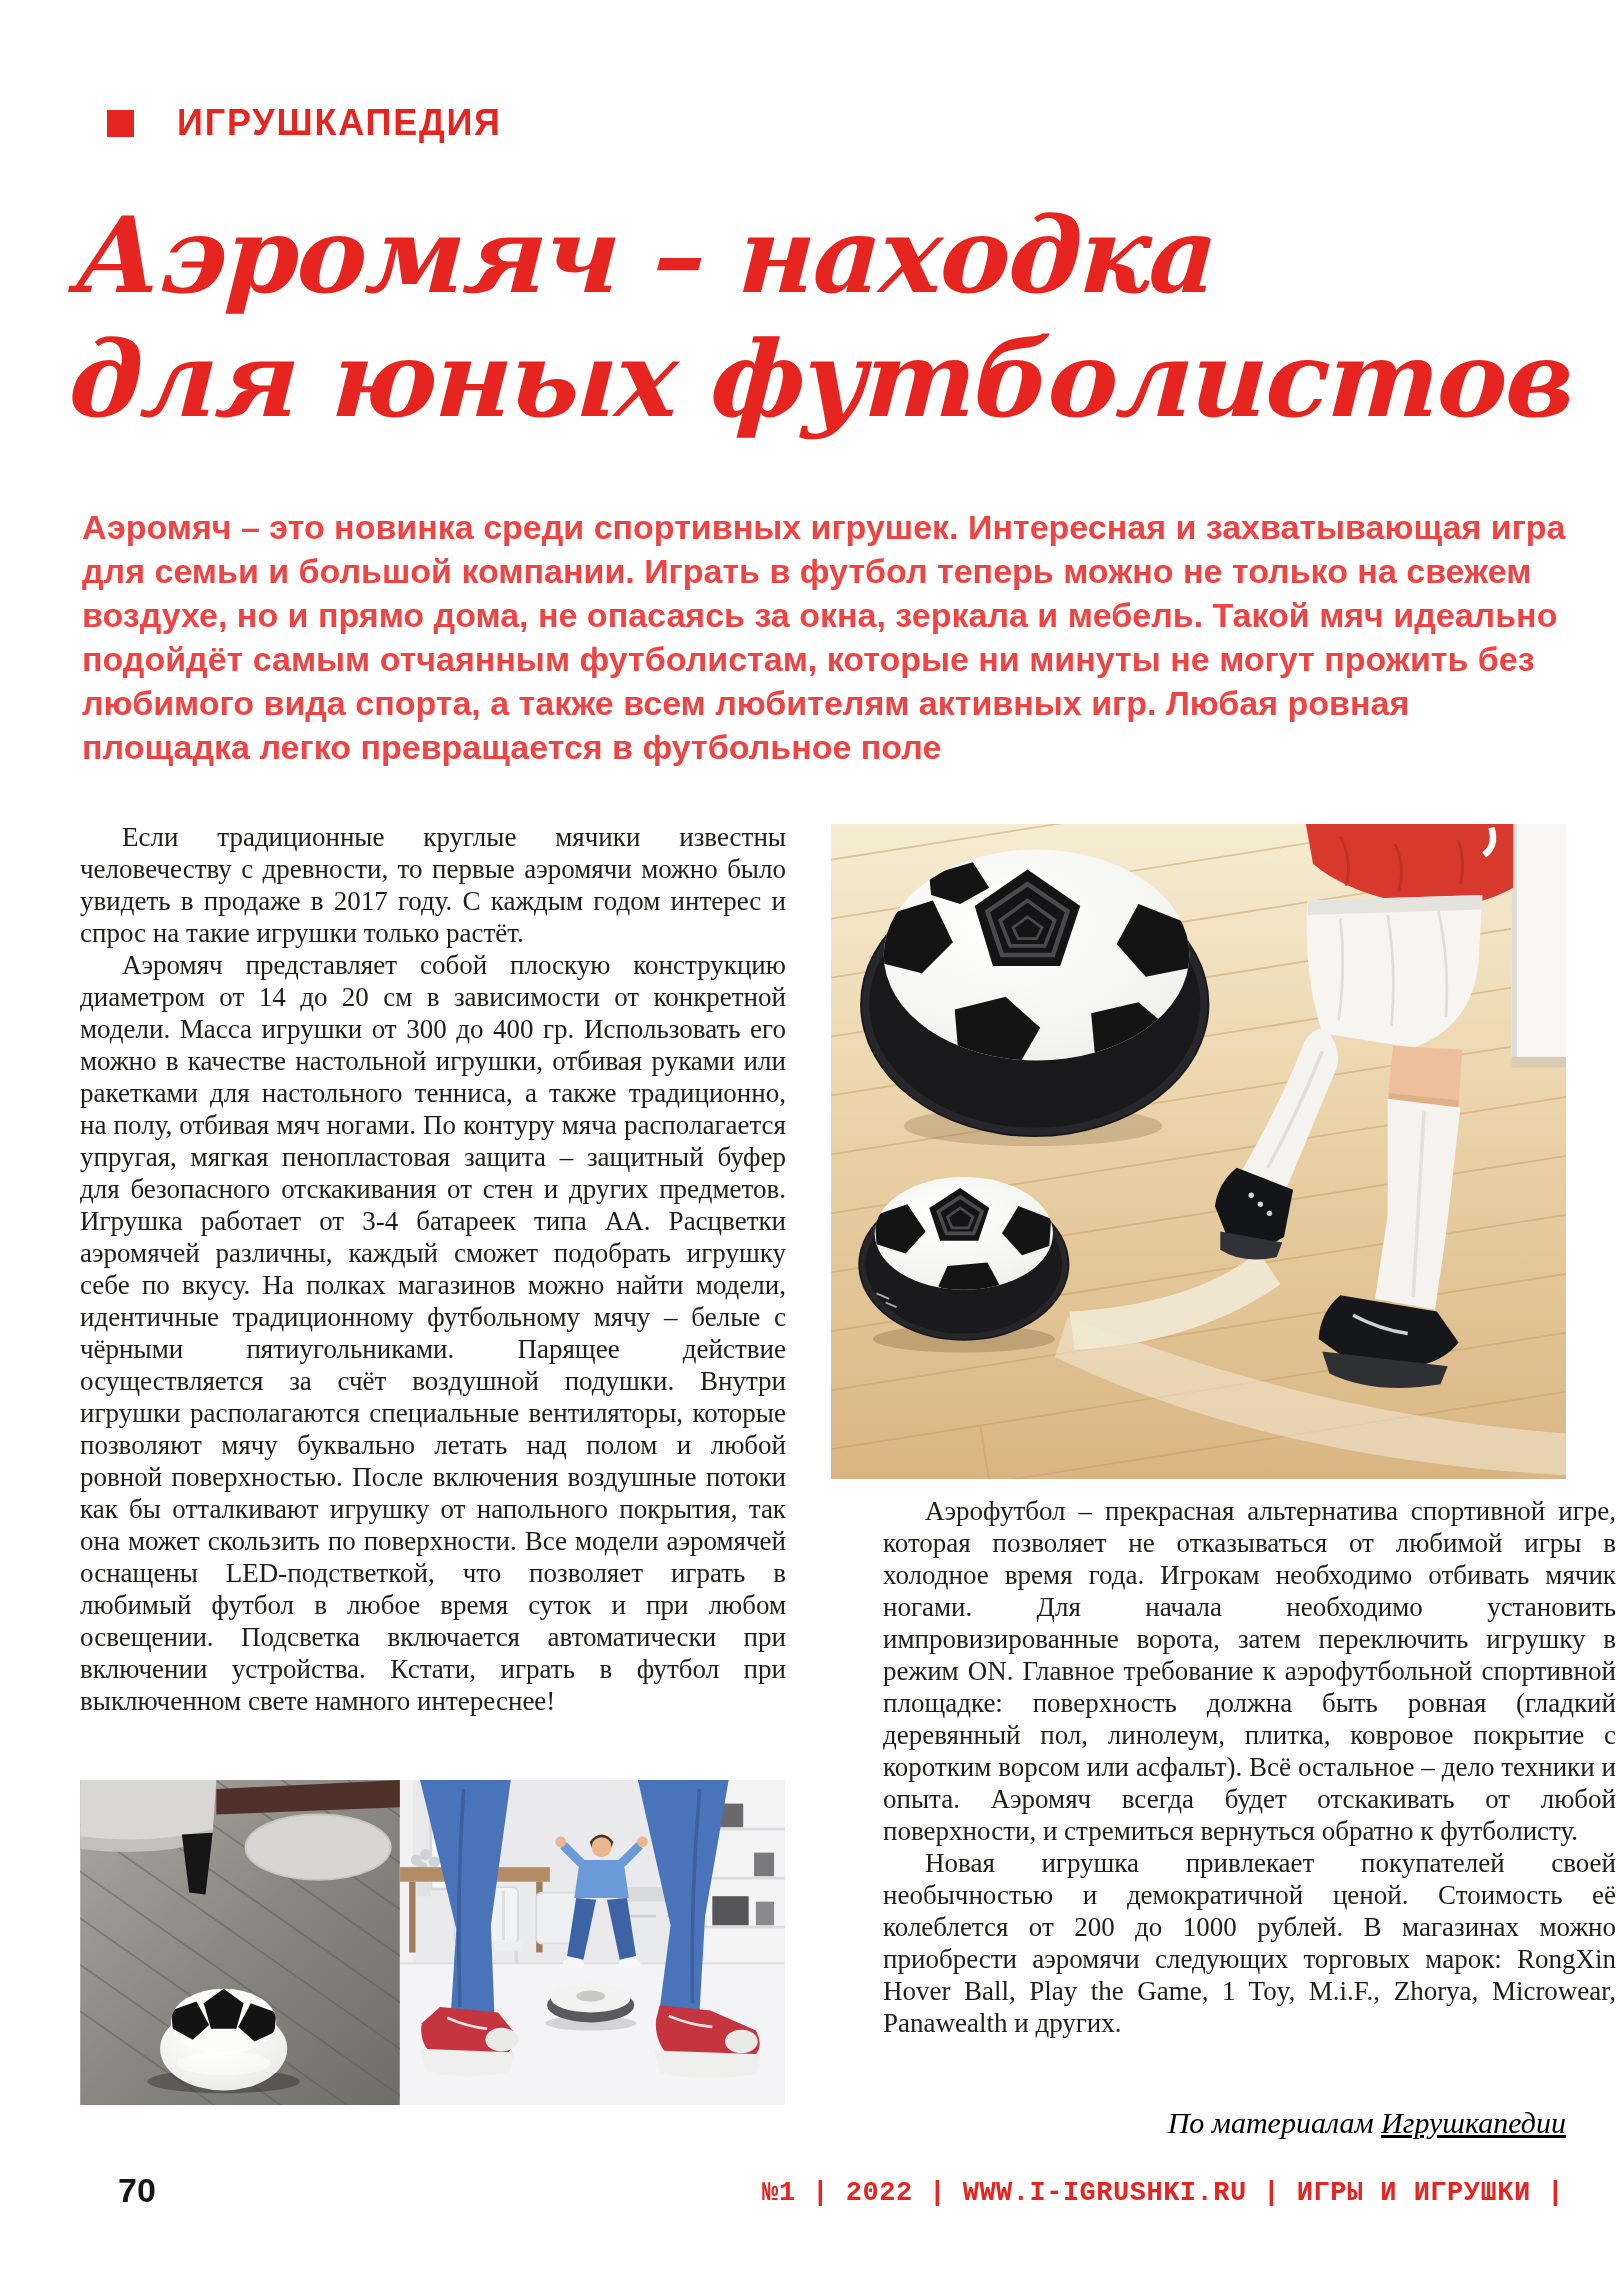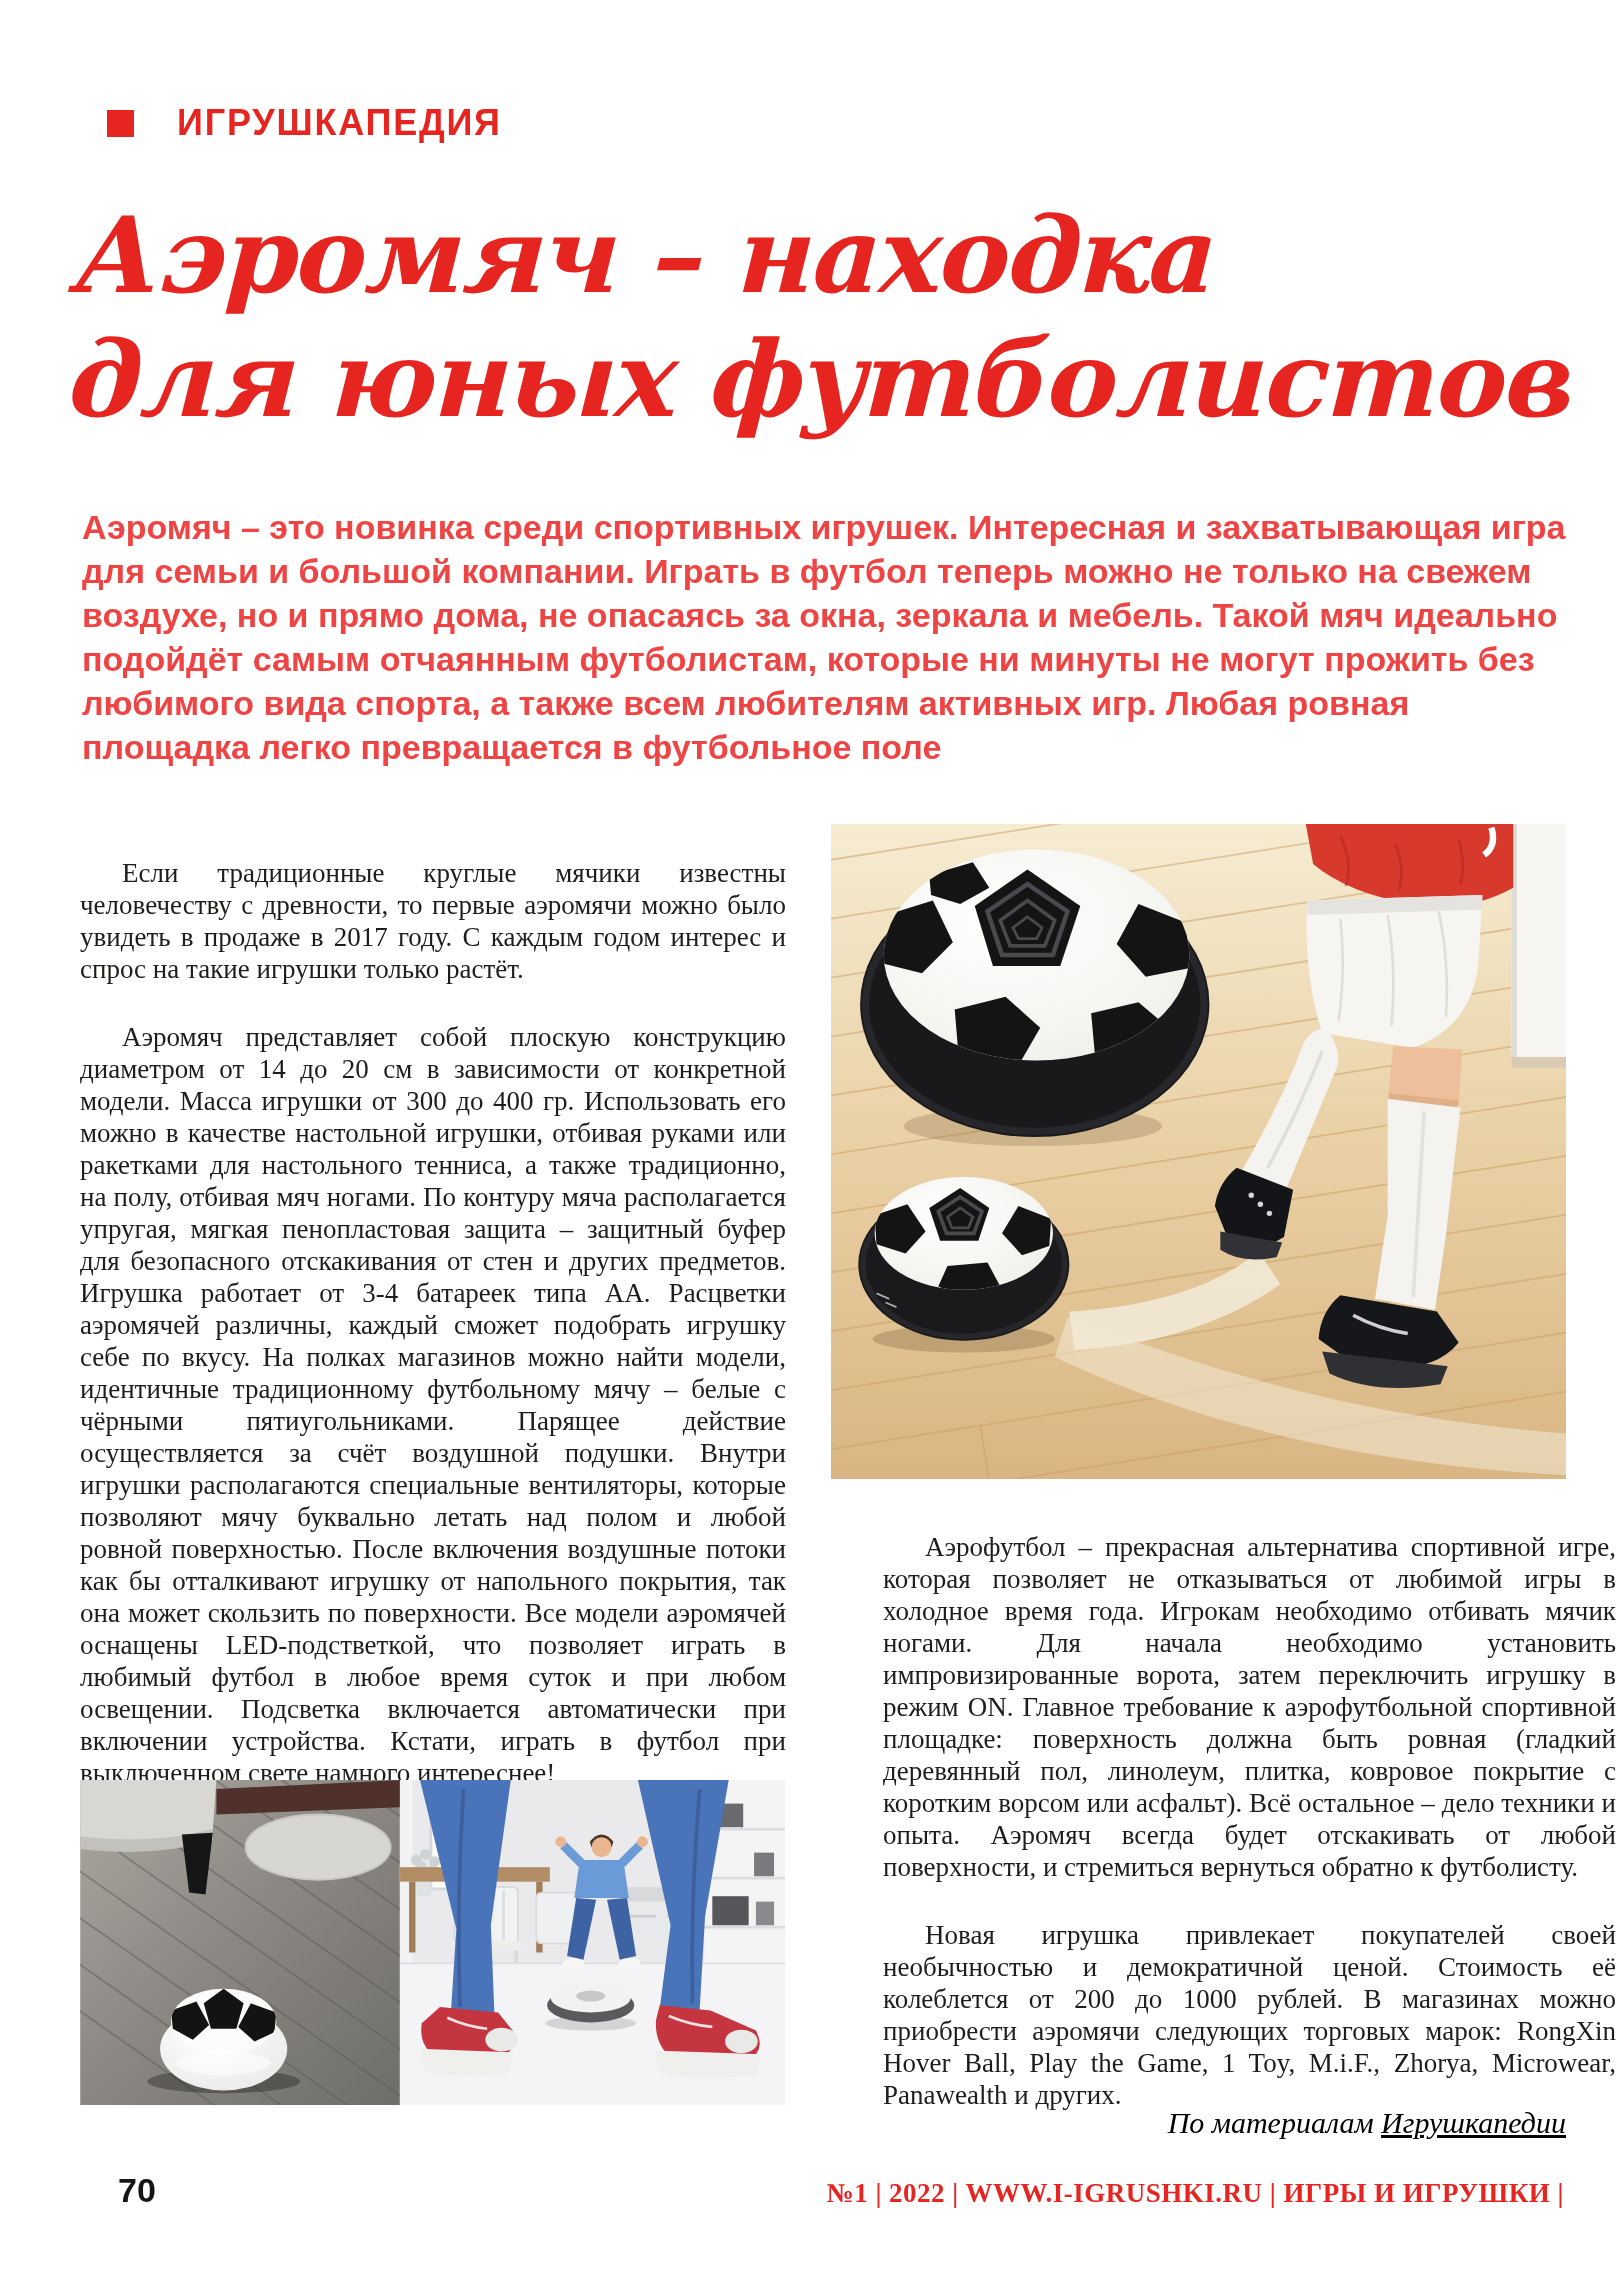--- a/index.html
+++ b/index.html
@@ -30,42 +30,42 @@
   
   .lede {
     position:absolute; left:82px; top:505px; width:1484px;
     font-family:"Liberation Sans", sans-serif; font-weight:bold;
     font-size:34px; line-height:44px; color:#ef4444; text-align:left;
   }
   
   .col { position:absolute; font-size:27px; line-height:32px; text-align:justify; hyphens:auto; }
   .col-left  { left:80px;  top:821px;  width:706px; }
   .col-right { left:883px; top:1495px; width:733px; }
-  .col p.body { text-indent:42px;margin-top:36px; }
+  .col p.body { text-indent:42px; }
   
   figure { line-height:0; }
   .photo-top { position:absolute; left:831px; top:824px; width:735px; height:655px; }
   .photos-bottom { position:absolute; left:80px; top:1780px; width:706px; height:325px; display:flex; }
   .photo-floor  { width:320px; height:325px; }
   .photo-family { width:385px; height:325px; }
   .photo-top svg, .photo-floor svg, .photo-family svg { width:100%; height:100%; display:block; }
   
   .byline {
     position:absolute; right:58px; top:2106px;
     font-style:italic; font-size:30px; color:#000000; text-align:right;
   }
   .byline .src { text-decoration:underline; cursor:pointer; }
   
   .footer-num {
     position:absolute; left:118px; top:2171px;
     font-family:"Liberation Sans", sans-serif; font-weight:bold; font-size:34px; color:#151515;
   }
   .footer-issue {
     position:absolute; right:60px; top:2178px;
-    font-family:Liberation Serif, serif; font-weight:bold; font-size:27px; color:#e62420;
+    font-family:Liberation Mono, monospace; font-weight:bold; font-size:27px; color:#e62420;
     letter-spacing:0.5px;
   }
 </style>
 </head>
 <body>
 
 <div class="page">
 
   <header class="kicker">
     <span class="kicker-square"></span>

